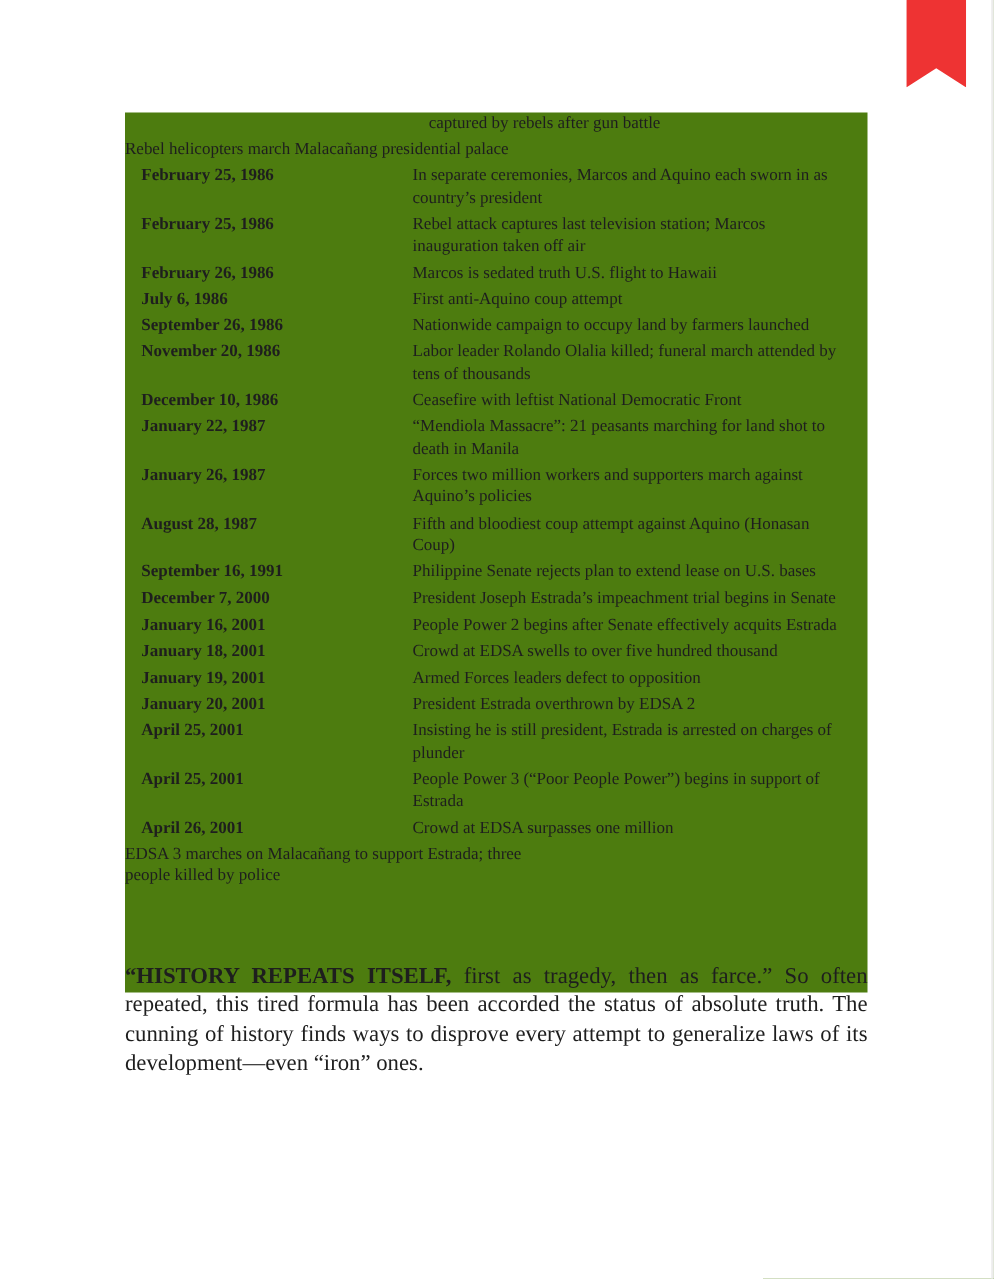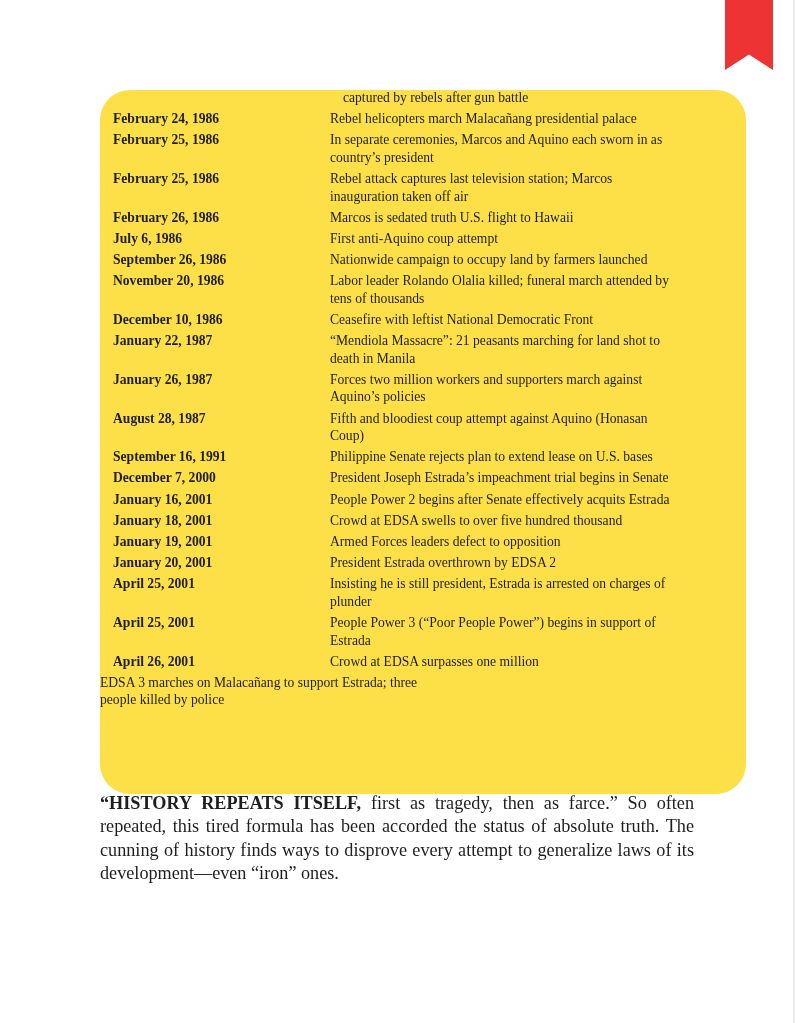--- a/index.html
+++ b/index.html
@@ -10,46 +10,44 @@
     color: #1e1e1e;
   }
   .edge { position: absolute; top: 0; right: 0; width: 2px; height: 1023px; background: #ececec; }
   .bookmark {
     position: absolute; left: 725px; top: 0; width: 48px; height: 70px;
     background: #ee3333;
     clip-path: polygon(0 0, 100% 0, 100% 100%, 50% 78%, 0 100%);
     filter: drop-shadow(0 1px 1px rgba(0,0,0,0.15));
   }
   .timeline-box {
-    position: absolute; left: 100px; top: 90px; width: 646px; height: 704px;
-    background: #fde047;
-    border-radius: 30px;
+    position: absolute; left: 100px; top: 90px; width: 594px; height: 704px;
+    background: #4d7c0f;
   }
   .rows { position: absolute; left: 0; top: 0; width: 100%; }
   .row { display: flex; font-size: 13.6px; line-height: 17.5px; margin-bottom: 3.7px; }
   .row .date { width: 230px; padding-left: 13px; font-weight: bold; flex: none; box-sizing: border-box; }
   .row .event { width: 340px; }
   .cont { padding-left: 243px; font-size: 13.6px; line-height: 17.5px; margin-bottom: 3.7px; margin-top: -1px; }
   .para {
-    position: absolute; left: 100px; top: 792px; width: 594px;
+    position: absolute; left: 100px; top: 769px; width: 594px;
     font-size: 18.2px; line-height: 23.3px; text-align: justify;
   }
   .para b { font-weight: bold; }
 </style>
 </head>
 <body>
 
 <div class="edge"></div>
 <div class="bookmark"></div>
 
 <div class="timeline-box">
   <div class="rows" id="rows">
     <div class="cont">captured by rebels after gun battle</div>
   <div class="row">
-        <div class="date">February 24, 1986</div>
         <div class="event">Rebel helicopters march Malacañang presidential palace</div>
       </div>
       <div class="row">
         <div class="date">February 25, 1986</div>
         <div class="event">In separate ceremonies, Marcos and Aquino each sworn in as country’s president</div>
       </div>
       <div class="row">
         <div class="date">February 25, 1986</div>
         <div class="event">Rebel attack captures last television station; Marcos inauguration taken off air</div>
       </div>

